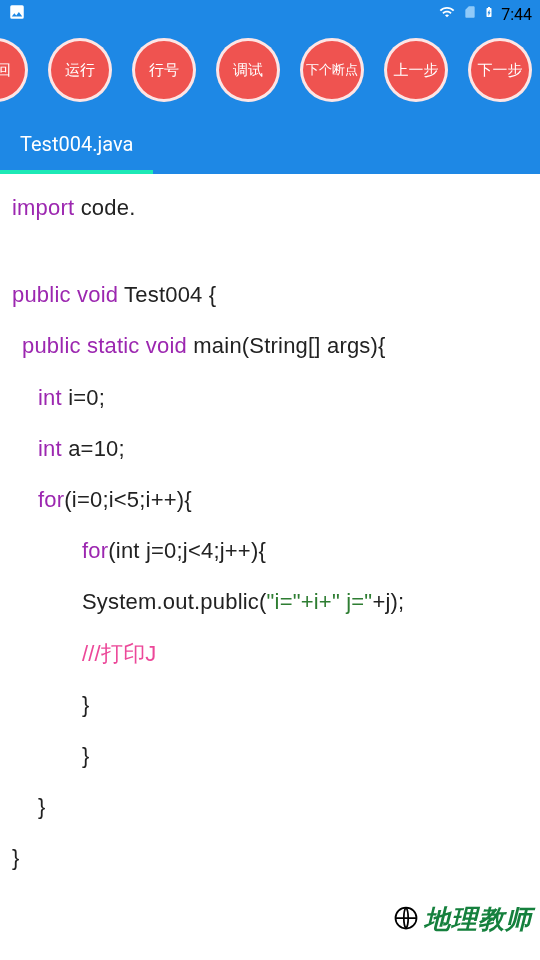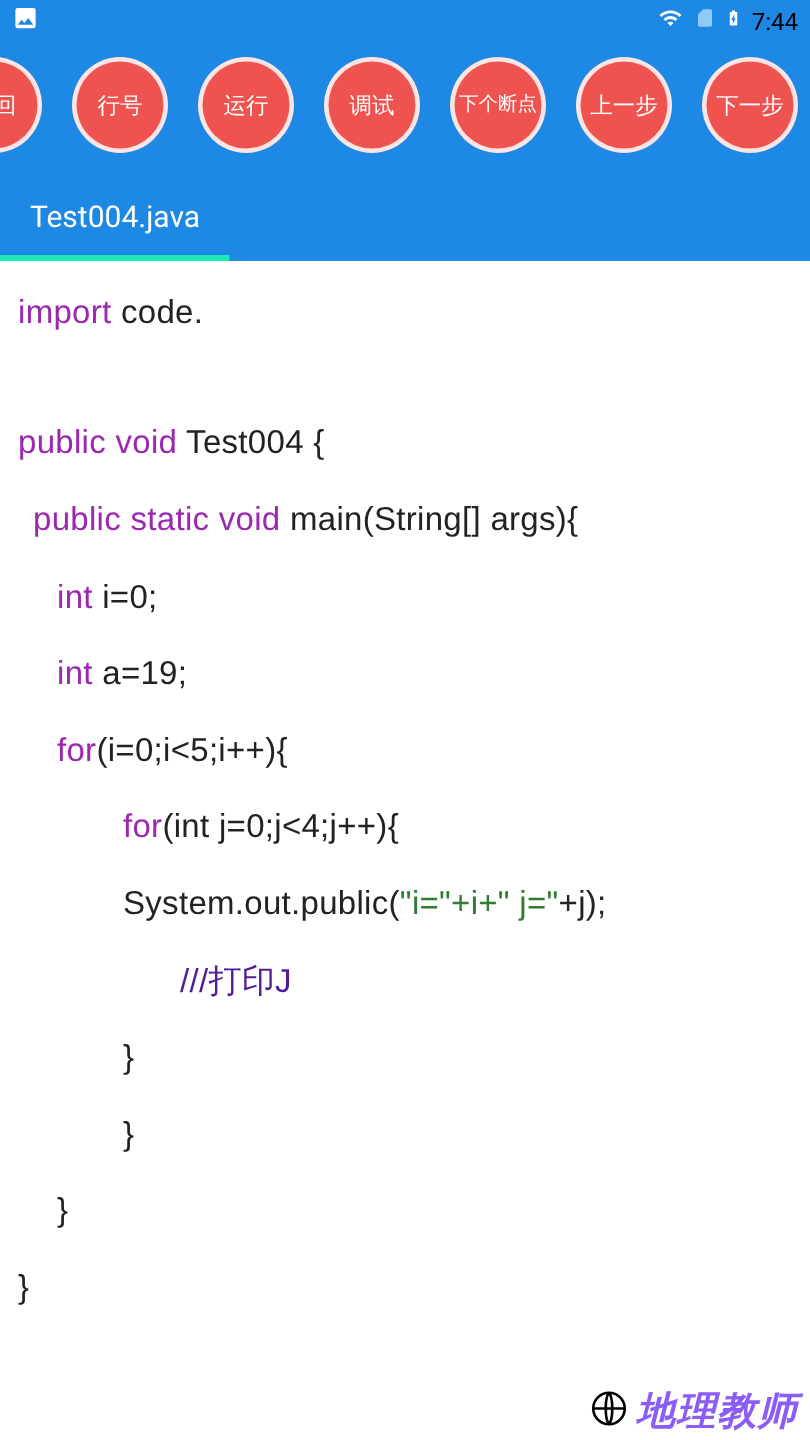--- a/index.html
+++ b/index.html
@@ -65,32 +65,32 @@
       font-size: 22px;
       line-height: 1.6;
       font-family: Arial, sans-serif;
       color: #222;
       letter-spacing: 0.2px;
     }
     .code-line { white-space: pre; margin-bottom: 16px; }
     .kw { color: #9C27B0; }
     .plain { color: #222; }
     .str { color: #2E7D32; }
-    .comment { color: #4c1d95; margin-left: 38px; }
+    .comment { color: #ec4899; }
     .blank { height: 36px; }
     .indent1 { padding-left: 10px; }
     .indent2 { padding-left: 26px; }
     .indent3 { padding-left: 70px; }
     .watermark {
       position: absolute;
-      bottom: 0;
+      bottom: 22px;
       right: 8px;
       font-size: 26px;
       font-weight: bold;
-      color: #8b5cf6;
+      color: #15803d;
       font-style: italic;
       letter-spacing: 1px;
     }
     .wm-icon {
       display: inline-block;
       vertical-align: middle;
       margin-right: 4px;
     }
   </style>
 </head>
@@ -119,39 +119,39 @@
       <svg width="12" height="20" viewBox="0 0 24 24" fill="#fff">
           <path d="M15.67 4H14V2h-4v2H8.33C7.6 4 7 4.6 7 5.33v15.33C7 21.4 7.6 22 8.33 22h7.33c.74 0 1.34-.6 1.34-1.33V5.33C17 4.6 16.4 4 15.67 4zM11 20v-5.5H9L13 7v5.5h2L11 20z"></path>
         </svg>
     </span>
     <span>7:44</span>
   </div>
 </div>
 
 <div class="toolbar">
   <div class="circle-btn">返回</div>
+  <div class="circle-btn">运行</div>
   <div class="circle-btn">行号</div>
-  <div class="circle-btn">运行</div>
   <div class="circle-btn">调试</div>
   <div class="circle-btn small-text">下个断点</div>
   <div class="circle-btn">上一步</div>
   <div class="circle-btn">下一步</div>
 </div>
 
 <div class="tab-bar">
   <div class="tab">Test004.java</div>
 </div>
 
 <div class="code-area">
   <div class="code-line"><span class="kw">import</span><span class="plain"> code.</span></div>
   <div class="blank"></div>
   <div class="code-line"><span class="kw">public void</span><span class="plain"> Test004 {</span></div>
   <div class="code-line indent1"><span class="kw">public static void</span><span class="plain"> main(String[] args){</span></div>
   <div class="code-line indent2"><span class="kw">int</span><span class="plain"> i=0;</span></div>
-  <div class="code-line indent2"><span class="kw">int</span><span class="plain"> a=19;</span></div>
+  <div class="code-line indent2"><span class="kw">int</span><span class="plain"> a=10;</span></div>
   <div class="code-line indent2"><span class="kw">for</span><span class="plain">(i=0;i&lt;5;i++){</span></div>
   <div class="code-line indent3"><span class="kw">for</span><span class="plain">(int j=0;j&lt;4;j++){</span></div>
   <div class="code-line indent3"><span class="plain">System.out.public(</span><span class="str">"i="+i+" j="</span><span class="plain">+j);</span></div>
   <div class="code-line indent3"><span class="comment">///打印J</span></div>
   <div class="code-line indent3"><span class="plain">}</span></div>
   <div class="code-line indent3"><span class="plain">}</span></div>
   <div class="code-line indent2"><span class="plain">}</span></div>
   <div class="code-line"><span class="plain">}</span></div>
 </div>
 

